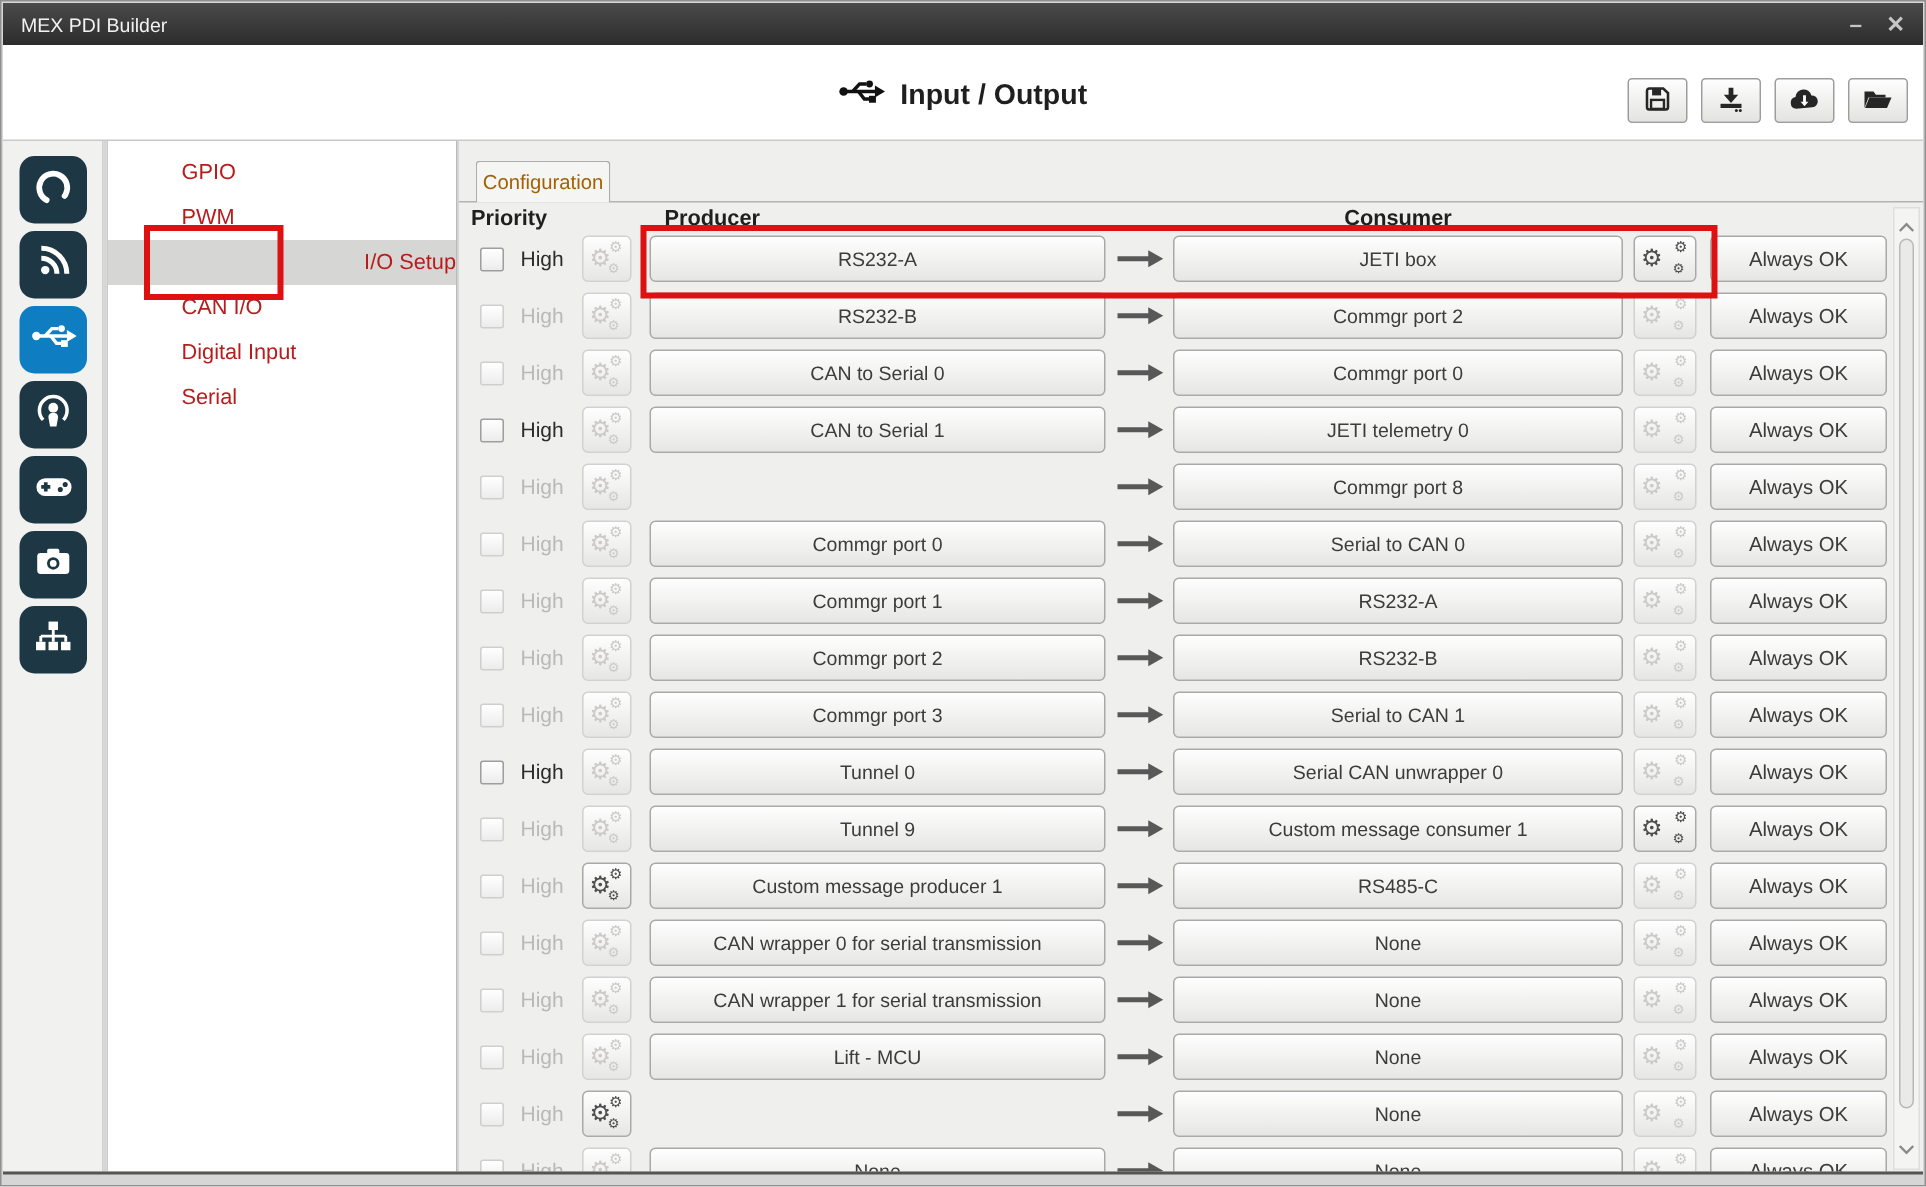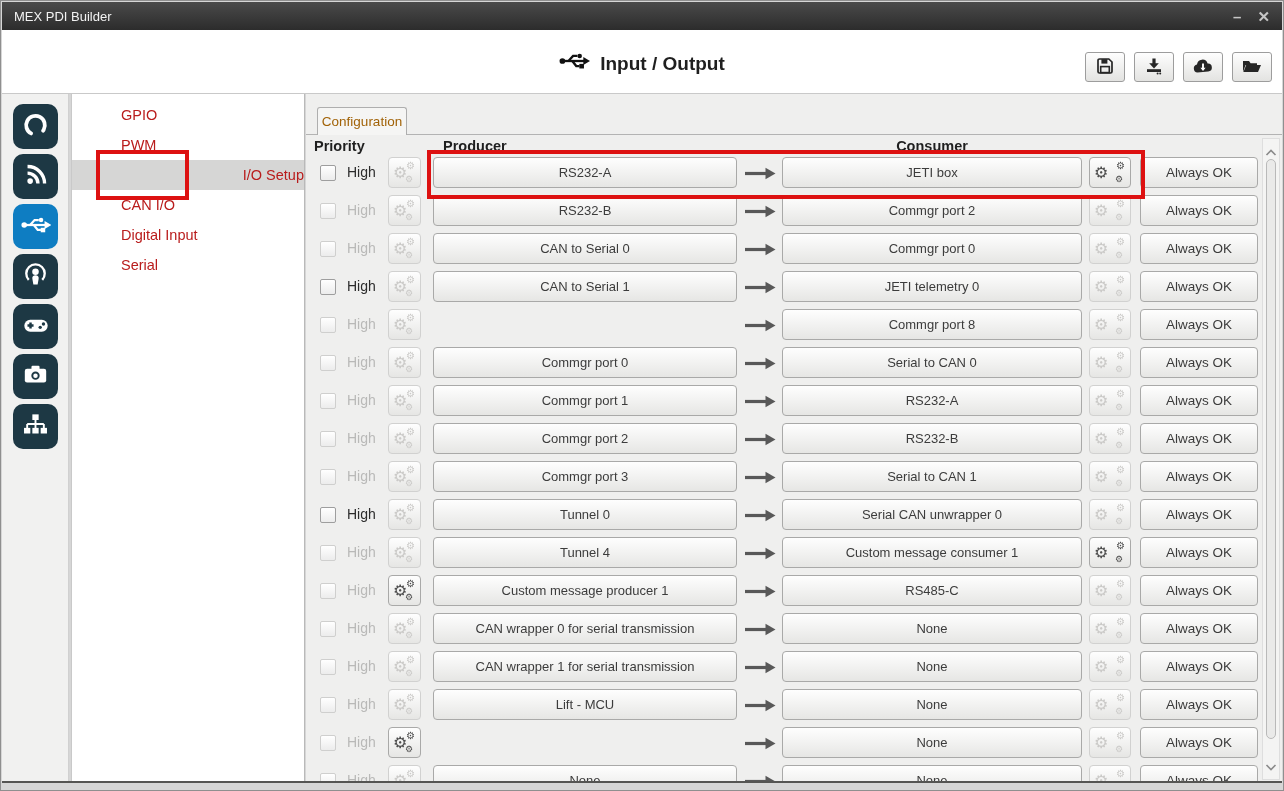--- a/index.html
+++ b/index.html
@@ -448,21 +448,21 @@
           <button class="btn okbtn">Always OK</button>
         </div>
         <div class="row" style="top: 382px;">
           <span class="cb dim"></span>
           <span class="high off">High</span>
           <button class="btn gbtn p offb">
             <span class="g g1">⚙</span>
             <span class="g g2">⚙</span>
             <span class="g g3">⚙</span>
           </button>
-          <button class="btn pbtn">Tunnel 4</button>
+          <button class="btn pbtn">Tunnel 9</button>
           <span class="arrow"><svg width="32" height="13" viewBox="0 0 32 13">
               <line x1="1" y1="6.5" x2="22" y2="6.5" stroke="#585858" stroke-width="3.2"></line>
               <polygon points="21.5,0.8 31.5,6.5 21.5,12.2" fill="#585858"></polygon>
             </svg></span>
           <button class="btn cbtn">Custom message consumer 1</button>
           <button class="btn gbtn c on">
             <span class="g g1">⚙</span>
             <span class="g g2">⚙</span>
             <span class="g g3">⚙</span>
           </button>

